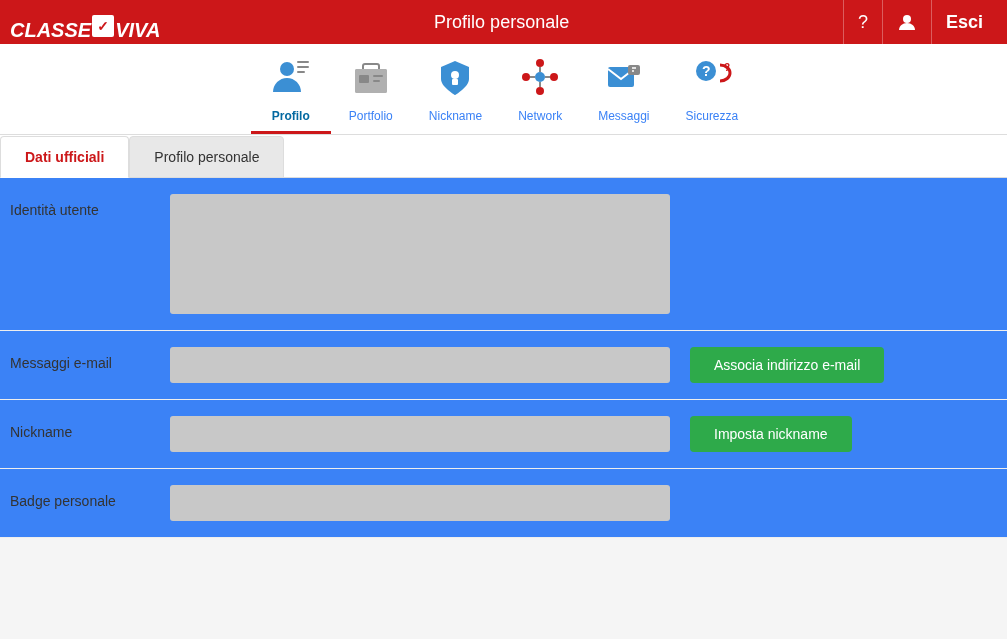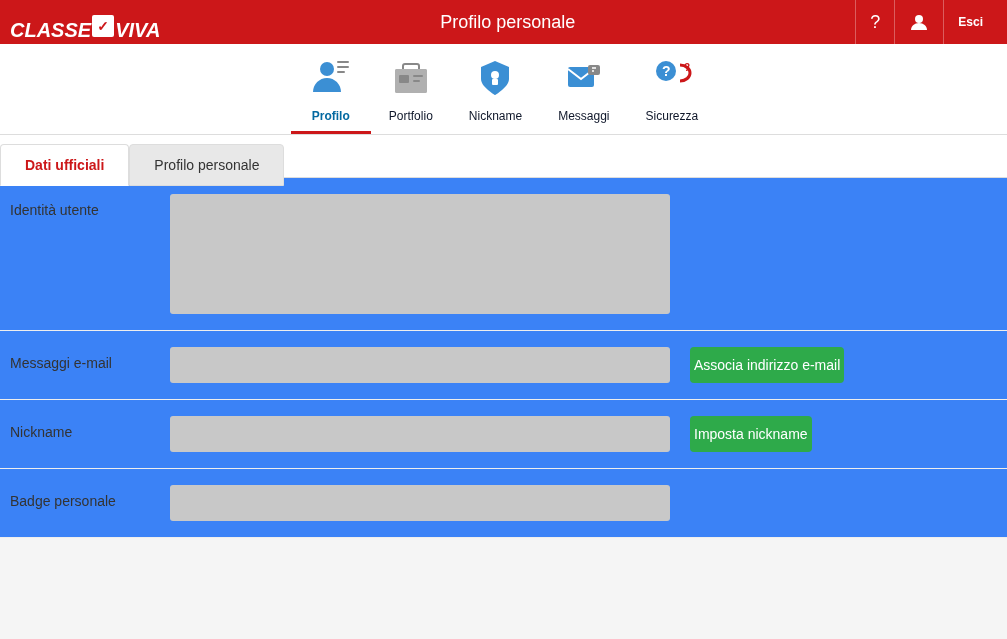--- a/index.html
+++ b/index.html
@@ -31,21 +31,21 @@
       cursor: pointer;
       padding: 0 14px;
       height: 44px;
       display: flex;
       align-items: center;
       justify-content: center;
       font-size: 18px;
       border-left: 1px solid rgba(255,255,255,0.3);
     }
     .header-icon-btn.exit {
-      font-size: 12px;
+      font-size: 18px;
       font-weight: bold;
     }
 
     
     .logo-text {
       font-size: 20px;
       font-weight: 900;
       color: white;
       font-style: italic;
       letter-spacing: 0;
@@ -91,21 +91,21 @@
     }
     .nav-tab.active {
       border-bottom: 3px solid #cc1719;
     }
     .nav-tab-icon {
       font-size: 32px;
       margin-bottom: 4px;
     }
     .nav-tab-label {
       font-size: 12px;
-      color: #0f172a;
+      color: #3b82f6;
     }
     .nav-tab.active .nav-tab-label {
       color: #0369a1;
       font-weight: bold;
     }
 
     
     .sub-tabs {
       display: flex;
       background: white;
@@ -114,21 +114,21 @@
     }
     .sub-tab {
       padding: 12px 24px;
       cursor: pointer;
       font-size: 14px;
       color: #333;
       border: 1px solid transparent;
       border-top-left-radius: 4px;
       border-top-right-radius: 4px;
       position: relative;
-      top: 9px;
+      top: 1px;
     }
     .sub-tab.active {
       color: #cc1719;
       font-weight: bold;
       border-color: #ddd;
       border-bottom-color: white;
       background: white;
     }
     .sub-tab.inactive {
       background: #e8e8e8;
@@ -171,21 +171,21 @@
     }
     .form-action {
       margin-left: 20px;
       flex-shrink: 0;
     }
     .btn-green {
       background: #2eaa4a;
       color: white;
       border: none;
       border-radius: 4px;
-      padding: 10px 4px;
+      padding: 10px 24px;
       font-size: 14px;
       cursor: pointer;
       white-space: nowrap;
     }
   </style>
 </head>
 <body>
 
 <div class="header">
   <div class="logo-text">
@@ -237,20 +237,36 @@
     <div class="nav-tab-icon">
       <svg width="40" height="40" viewBox="0 0 40 40">
         <path d="M20 4 L34 10 L34 22 C34 30 20 38 20 38 C20 38 6 30 6 22 L6 10 Z" fill="#3b8fd4"></path>
         <circle cx="20" cy="18" r="4" fill="white"></circle>
         <rect x="17" y="22" width="6" height="6" rx="1" fill="white"></rect>
       </svg>
     </div>
     <div class="nav-tab-label">Nickname</div>
   </div>
 
+  <div class="nav-tab">
+    <div class="nav-tab-icon">
+      <svg width="40" height="40" viewBox="0 0 40 40">
+        <circle cx="20" cy="20" r="5" fill="#3b8fd4"></circle>
+        <circle cx="6" cy="20" r="4" fill="#cc1719"></circle>
+        <circle cx="34" cy="20" r="4" fill="#cc1719"></circle>
+        <circle cx="20" cy="6" r="4" fill="#cc1719"></circle>
+        <circle cx="20" cy="34" r="4" fill="#cc1719"></circle>
+        <line x1="10" y1="20" x2="15" y2="20" stroke="#888" stroke-width="2"></line>
+        <line x1="25" y1="20" x2="30" y2="20" stroke="#888" stroke-width="2"></line>
+        <line x1="20" y1="10" x2="20" y2="15" stroke="#888" stroke-width="2"></line>
+        <line x1="20" y1="25" x2="20" y2="30" stroke="#888" stroke-width="2"></line>
+      </svg>
+    </div>
+    <div class="nav-tab-label">Network</div>
+  </div>
 
   <div class="nav-tab">
     <div class="nav-tab-icon">
       <svg width="40" height="40" viewBox="0 0 40 40">
         <rect x="4" y="10" width="26" height="20" rx="2" fill="#3b8fd4"></rect>
         <path d="M4 12 L17 22 L30 12" fill="none" stroke="white" stroke-width="2"></path>
         <rect x="24" y="8" width="12" height="10" rx="2" fill="#888"></rect>
         <path d="M28 11 L32 11 M28 14 L30 14" stroke="white" stroke-width="1.5"></path>
       </svg>
     </div>

